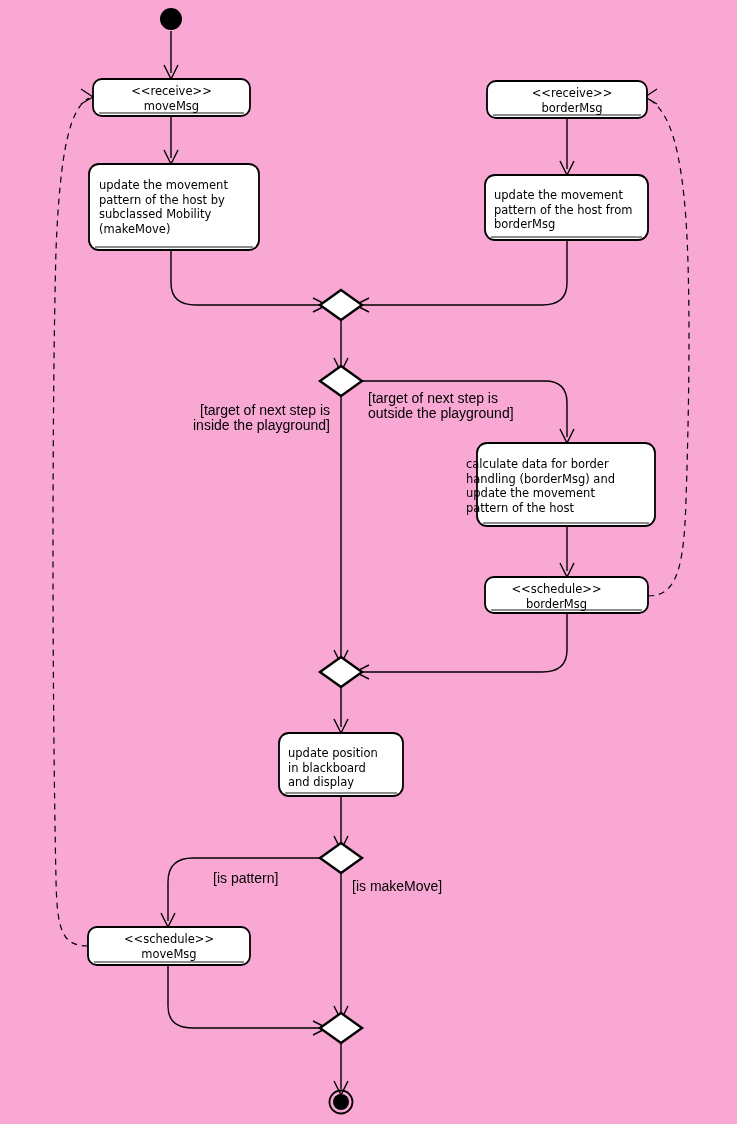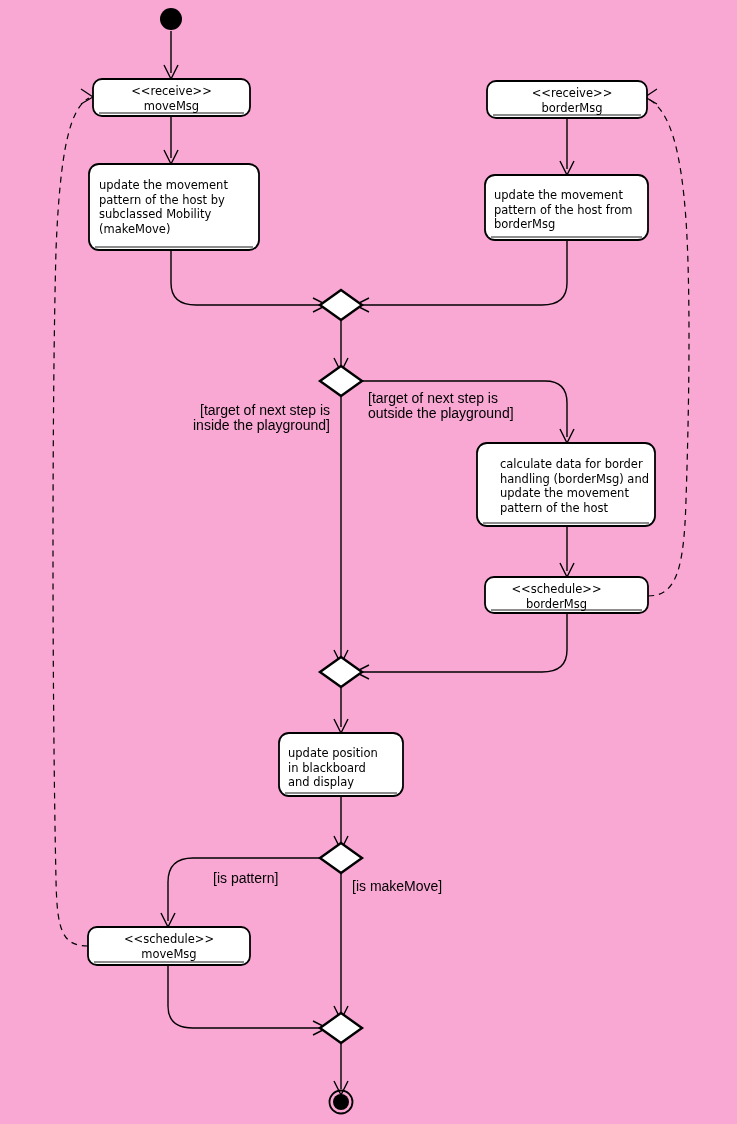--- a/index.html
+++ b/index.html
@@ -165,21 +165,21 @@
 subclassed Mobility
 (makeMove)</div>
 
   <div class="node-label centered" style="left:487px; top:86px; width:170px;"><span>&lt;&lt;receive&gt;&gt;</span>
 <span>borderMsg</span></div>
 
   <div class="node-label left" style="left:494px; top:188px; width:152px;">update the movement
 pattern of the host from
 borderMsg</div>
 
-  <div class="node-label left" style="left:500px; top:457px; width:166px;">calculate data for border
+  <div class="node-label left" style="left:466px; top:457px; width:166px;">calculate data for border
 handling (borderMsg) and
 update the movement
 pattern of the host</div>
 
   <div class="node-label centered" style="left:485px; top:582px; width:143px;"><span>&lt;&lt;schedule&gt;&gt;</span>
 <span>borderMsg</span></div>
 
   <div class="node-label left" style="left:288px; top:746px; width:112px;">update position
 in blackboard
 and display</div>

